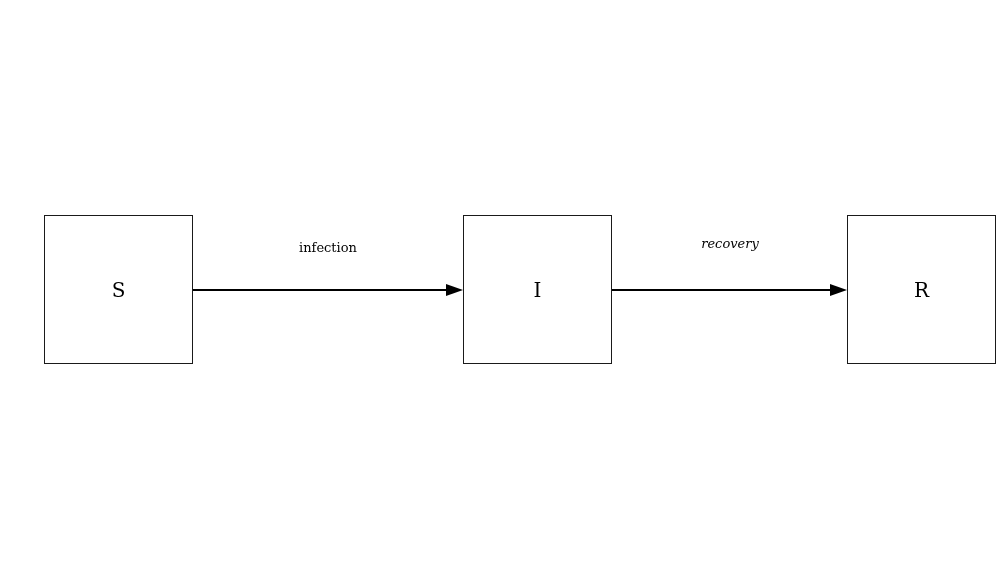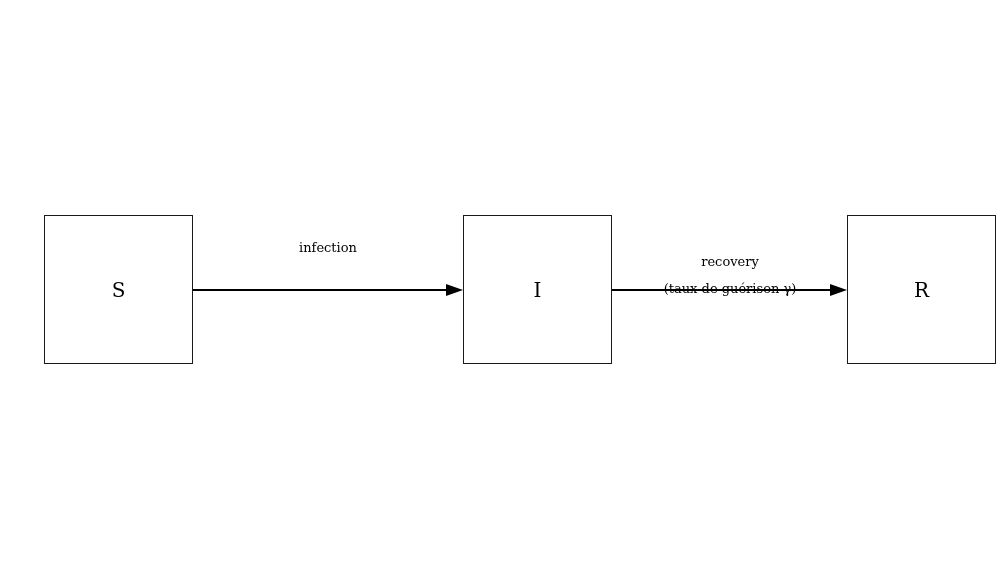--- a/index.html
+++ b/index.html
@@ -60,21 +60,21 @@
     font-family: "DejaVu Serif", "Liberation Serif", serif;
     font-size: 13px;
     line-height: 27px;
     color: #000000;
     white-space: nowrap;
   }
   .edge-label .line1 { display: block; }
   .edge-label .line2 { display: block; }
 
   .label-1 { left: 193px; top: 234px; width: 270px; }
-  .label-2 { left: 612px; top: 248px; width: 236px; }
+  .label-2 { left: 612px; top: 230px; width: 236px; font-style: italic; }
 </style>
 </head>
 <body>
 
 <div id="canvas">
 
   <div class="box box-s">
     <span class="box-label">S</span>
   </div>
 
@@ -85,20 +85,19 @@
   </div>
 
   <div class="box box-i">
     <span class="box-label">I</span>
   </div>
 
   <div class="arrow arrow-2"></div>
   <div class="arrowhead arrowhead-2"></div>
   <div class="edge-label label-2">
     <span class="line1">recovery</span>
-    <span class="line2">(taux de guérison γ)</span>
   </div>
 
   <div class="box box-r">
     <span class="box-label">R</span>
   </div>
 
 </div>
 
 </body></html>

